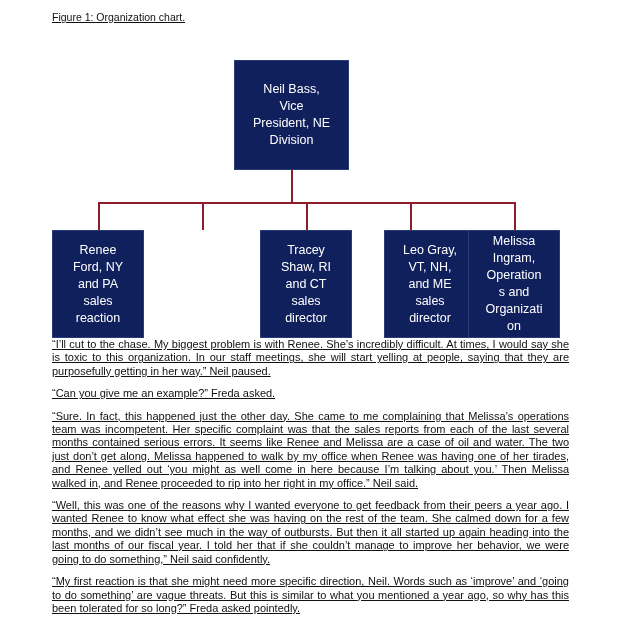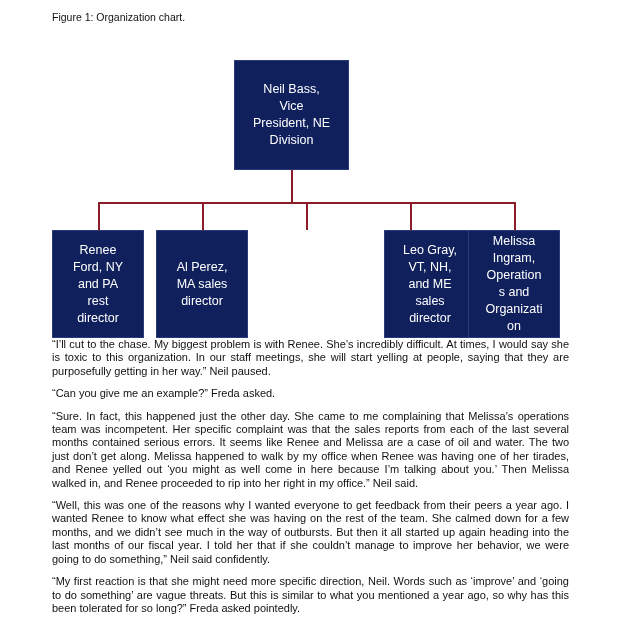--- a/index.html
+++ b/index.html
@@ -13,20 +13,21 @@
     font-family: "Liberation Sans", sans-serif;
     color: #111111;
     overflow: hidden;
   }
   .page {
     position: relative;
     width: 621px;
     height: 641px;
     box-sizing: border-box;
     padding: 6px 52px 0 52px;
+    text-decoration: underline;
   }
   .figure-caption {
     font-size: 10.5px;
     line-height: 14px;
     color: #111111;
     margin: 4px 0 0 0;
   }
 
   
   .chart {
@@ -119,22 +120,22 @@
     <div class="connector v-stem"></div>
     <div class="connector h-bus"></div>
     <div class="connector v-drop d0"></div>
     <div class="connector v-drop d1"></div>
     <div class="connector v-drop d2"></div>
     <div class="connector v-drop d3"></div>
     <div class="connector v-drop d4"></div>
 
     <div class="node node-root">Neil Bass, Vice President, NE Division</div>
 
-    <div class="node node-child c0">Renee Ford, NY and PA rest director</div>
-    <div class="node node-child c1">Al Perez, MA sales director</div>
+    <div class="node node-child c0">Renee Ford, NY and PA sales reaction</div>
+    <div class="node node-child c2">Tracey Shaw, RI and CT sales director</div>
     <div class="node node-child c3">Leo Gray, VT, NH, and ME sales director</div>
     <div class="node node-child c4">Melissa Ingram, Operations and Organization</div>
   </div>
 
   <div class="body-text">
     <p class="para">“I’ll cut to the chase. My biggest problem is with Renee. She’s incredibly difficult. At times, I would say she is toxic to this organization. In our staff meetings, she will start yelling at people, saying that they are purposefully getting in her way.” Neil paused.</p>
     <p class="para">“Can you give me an example?” Freda asked.</p>
     <p class="para">“Sure. In fact, this happened just the other day. She came to me complaining that Melissa’s operations team was incompetent. Her specific complaint was that the sales reports from each of the last several months contained serious errors. It seems like Renee and Melissa are a case of oil and water. The two just don’t get along. Melissa happened to walk by my office when Renee was having one of her tirades, and Renee yelled out ‘you might as well come in here because I’m talking about you.’ Then Melissa walked in, and Renee proceeded to rip into her right in my office.” Neil said.</p>
     <p class="para">“Well, this was one of the reasons why I wanted everyone to get feedback from their peers a year ago. I wanted Renee to know what effect she was having on the rest of the team. She calmed down for a few months, and we didn’t see much in the way of outbursts. But then it all started up again heading into the last months of our fiscal year. I told her that if she couldn’t manage to improve her behavior, we were going to do something,” Neil said confidently.</p>
     <p class="para">“My first reaction is that she might need more specific direction, Neil. Words such as ‘improve’ and ‘going to do something’ are vague threats. But this is similar to what you mentioned a year ago, so why has this been tolerated for so long?” Freda asked pointedly.</p>

